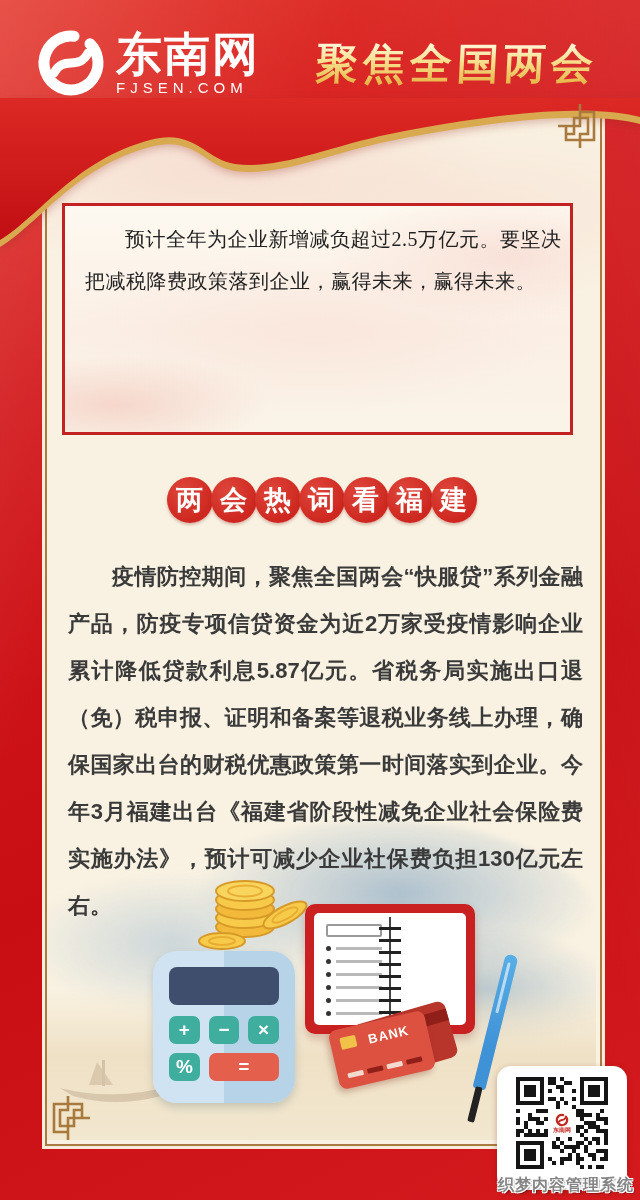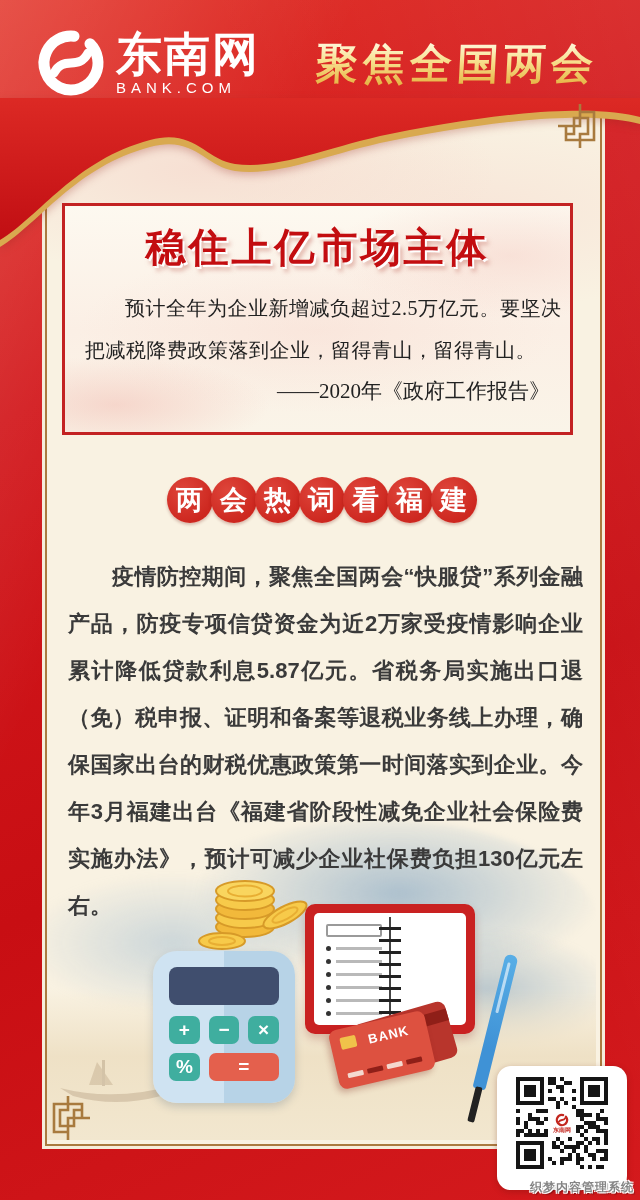--- a/index.html
+++ b/index.html
@@ -108,21 +108,21 @@
   .qr-pattern i{position:absolute;width:4px;height:4px;background:#151515}
   .qr-finder{position:absolute;width:28px;height:28px;border:4px solid #151515;box-sizing:border-box}
   .qr-finder::after{content:'';position:absolute;left:4px;top:4px;width:12px;height:12px;background:#151515}
   .f-tl{left:0;top:0}.f-tr{left:64px;top:0}.f-bl{left:0;top:64px}
   .qr-logo{position:absolute;left:30px;top:30px;width:32px;height:32px;background:#fff;border-radius:4px;
        box-shadow:0 0 0 2px #fff;display:flex;flex-direction:column;align-items:center;justify-content:center}
   .qr-logo-mark{width:14px;height:14px}
   .qr-logo-label{font-size:6px;color:#c3271f;font-weight:bold;line-height:7px}
   .watermark{position:absolute;right:6px;bottom:4px;z-index:9;text-align:right;font-weight:bold;color:#858585;
        text-shadow:-1px -1px 0 #fff,1px -1px 0 #fff,-1px 1px 0 #fff,1px 1px 0 #fff,2px 2px 1px rgba(0,0,0,.3)}
-  .wm1{font-size:12px;letter-spacing:1px}
+  .wm1{font-size:16px;letter-spacing:1px}
   .wm2{font-size:19px;letter-spacing:2px}
 </style>
 </head>
 <body>
 
 <div class="sheen"></div>
 
 <div class="panel"></div>
 
 <svg class="ribbon" width="640" height="170" viewBox="0 0 170 170" preserveAspectRatio="none">
@@ -155,30 +155,28 @@
 
 <div class="logo">
   <svg class="logo-mark" viewBox="0 0 74 74">
     <g fill="none" stroke="#fff" stroke-linecap="round">
       <circle cx="37" cy="37" r="27" stroke-width="11" stroke-dasharray="118 18" transform="rotate(25 37 37)"></circle>
       <path d="M20 47 C30 28 44 46 54 27" stroke-width="9"></path>
     </g>
   </svg>
   <div class="logo-text">
     <span class="logo-title">东南网</span>
-    <span class="logo-domain">BANK.COM</span>
+    <span class="logo-domain">FJSEN.COM</span>
   </div>
 </div>
 <div class="banner">聚焦全国两会</div>
 
 <div class="quote-card">
-  <div class="quote-title">稳住上亿市场主体</div>
   <div class="quote-line first">预计全年为企业新增减负超过2.5万亿元。要坚决</div>
-  <div class="quote-line">把减税降费政策落到企业，留得青山，留得青山。</div>
-  <div class="quote-attrib">——2020年《政府工作报告》</div>
+  <div class="quote-line">把减税降费政策落到企业，赢得未来，赢得未来。</div>
 </div>
 
 <div class="badges">
   <span class="badge">两</span>
   <span class="badge">会</span>
   <span class="badge">热</span>
   <span class="badge">词</span>
   <span class="badge">看</span>
   <span class="badge">福</span>
   <span class="badge">建</span>

